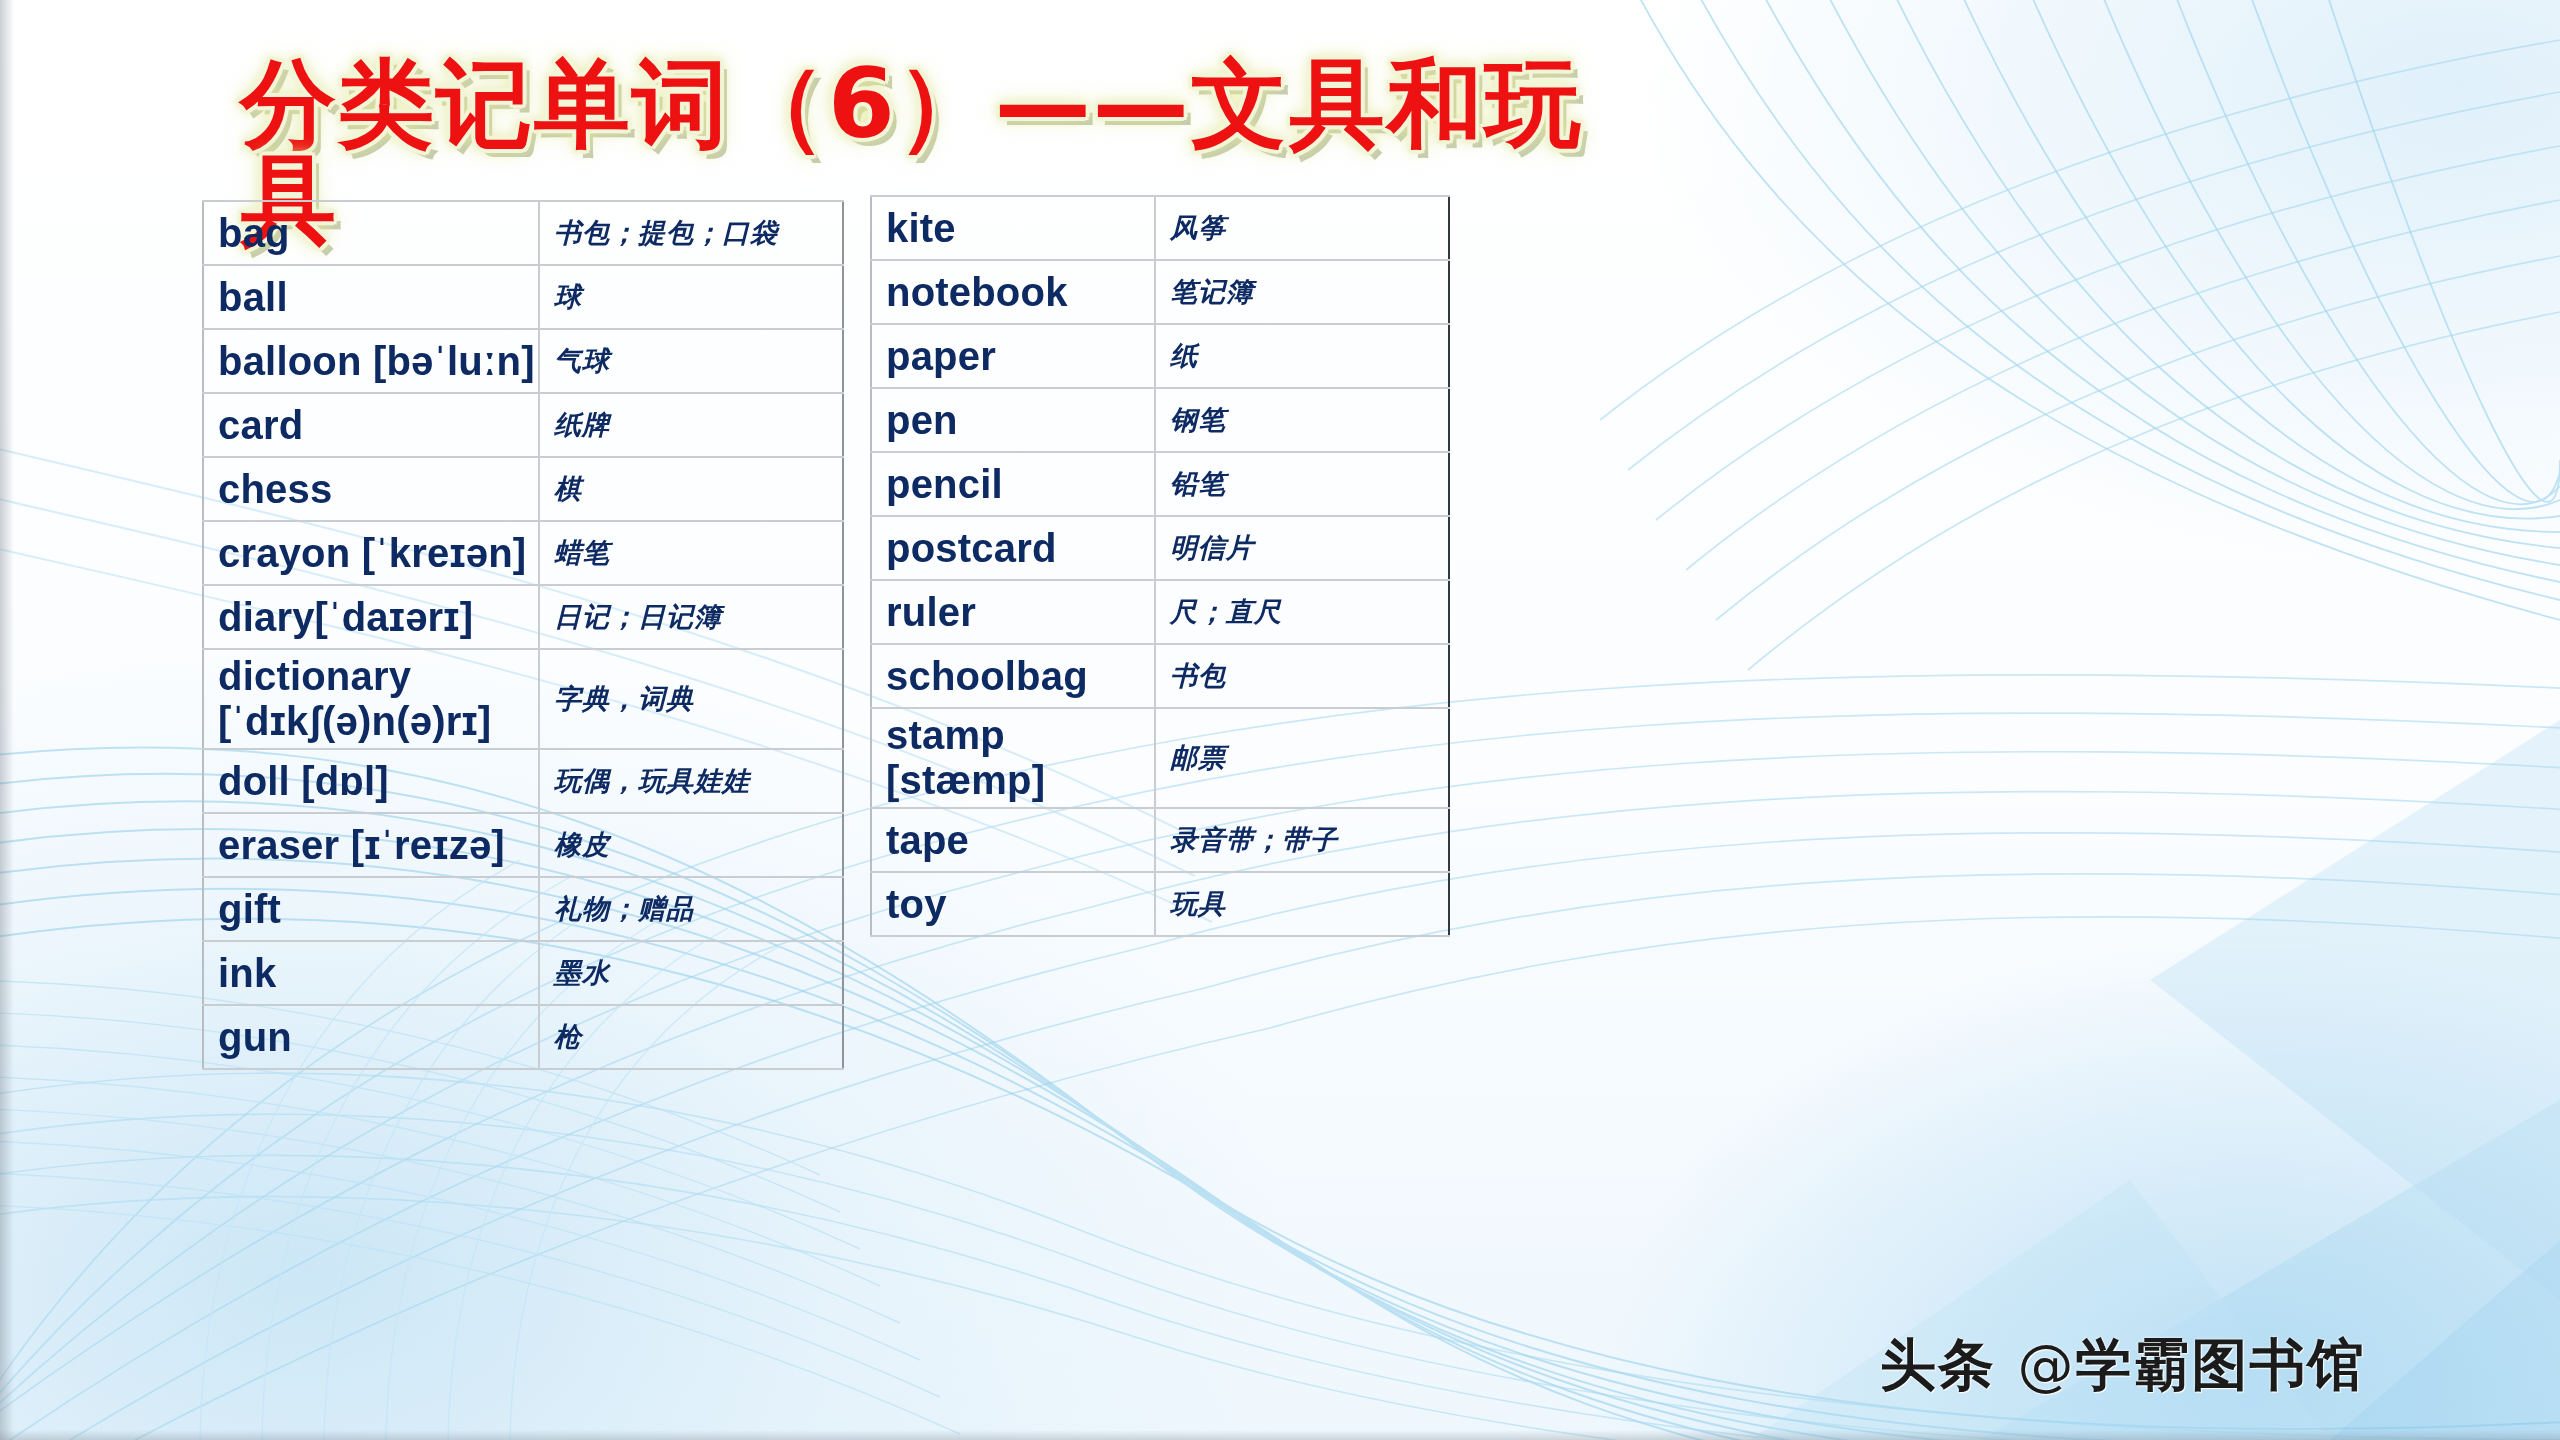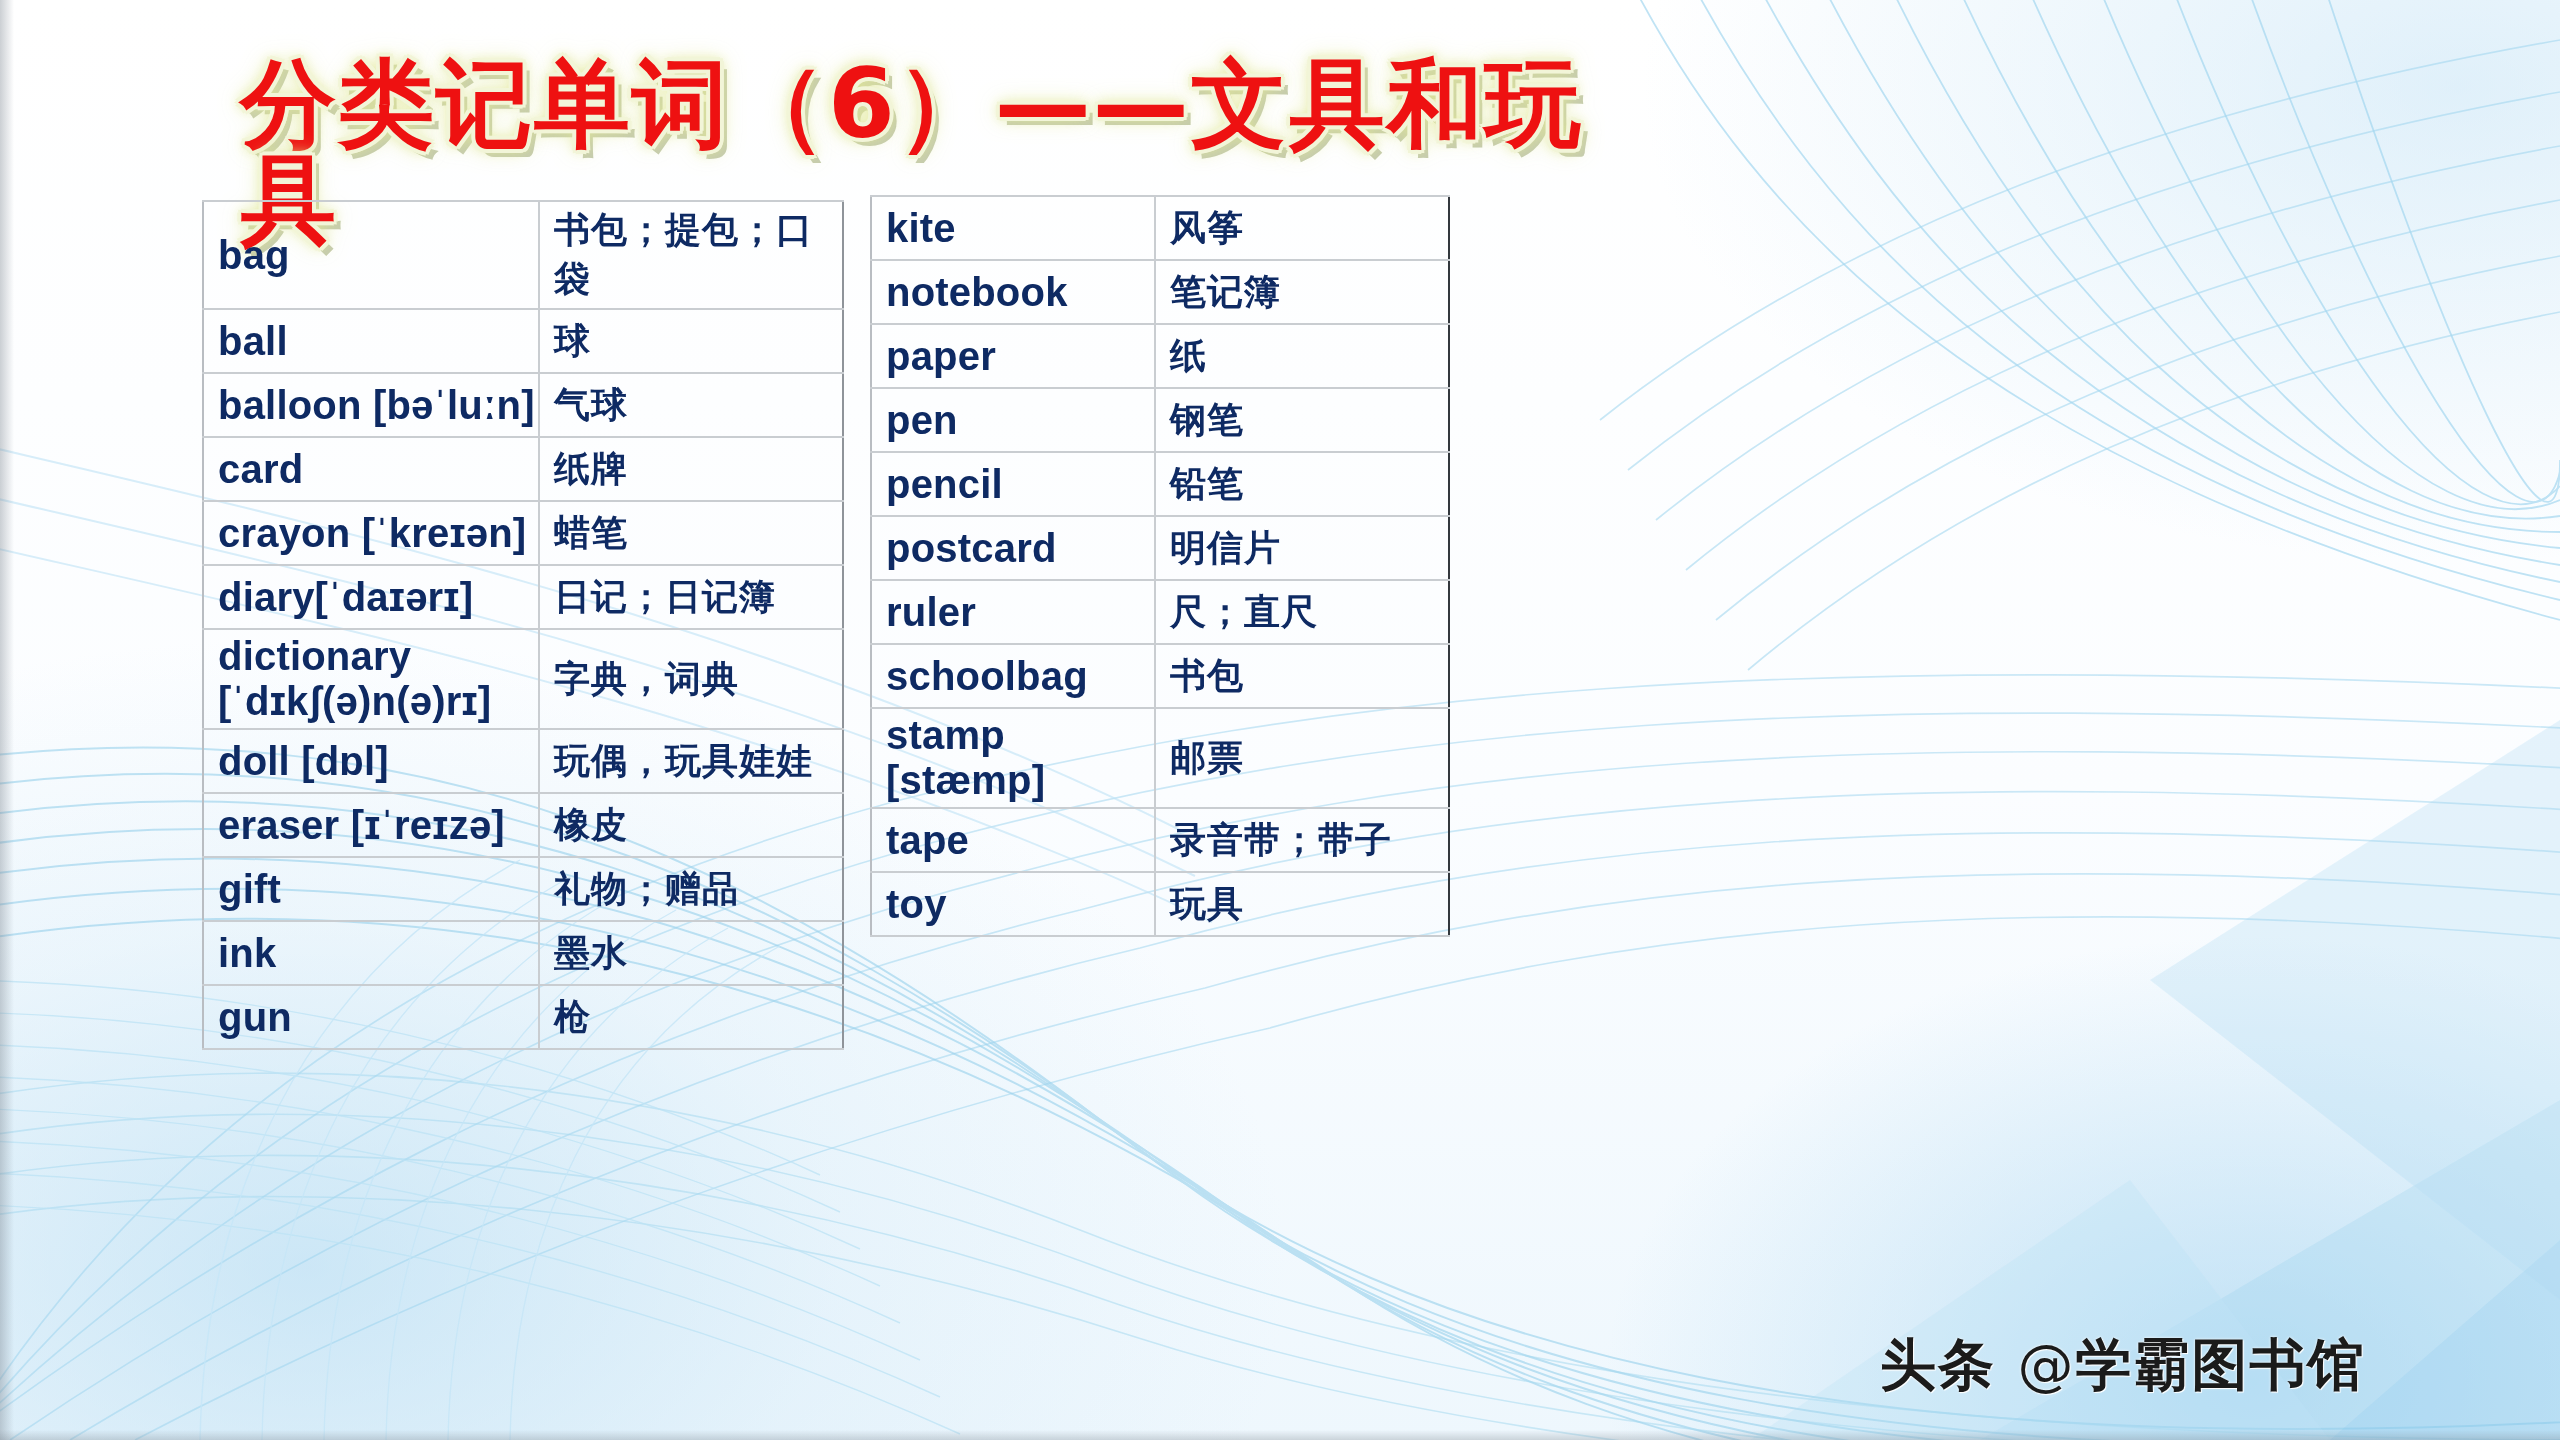--- a/index.html
+++ b/index.html
@@ -50,21 +50,21 @@
     color:#0e2a63;
     font-weight:bold;
     vertical-align:middle;
     padding:4px 0 4px 14px;
     border-top:2px solid #c9cdd1;
     border-bottom:2px solid #c9cdd1;
     background:transparent;
     white-space:normal;
   }
   .tbl td.en{font-size:40px;letter-spacing:.2px;}
-  .tbl td.zh{font-size:36px;letter-spacing:1px;}
+  .tbl td.zh{font-size:27px;letter-spacing:1px;font-style:italic;}
 
   
   #left-table{left:202px;top:200px;width:608px;}
   #left-table td{border-left:none;border-right:none;}
   #left-table .en{width:320px;}
   #left-table .zh{width:288px;border-left:2px solid #c9cdd1;}
   #left-table{
     border-left:2px solid #b9bdc2;
     border-right:2px solid #8f949a;
   }
@@ -194,20 +194,24 @@
       </tr>
       <tr class="r-tall">
         <td class="en">balloon [bəˈluːn]</td>
         <td class="zh">气球</td>
       </tr>
       <tr class="r-tall">
         <td class="en">card</td>
         <td class="zh">纸牌</td>
       </tr>
       <tr class="r-tall">
+        <td class="en">chess</td>
+        <td class="zh">棋</td>
+      </tr>
+      <tr class="r-tall">
         <td class="en">crayon [ˈkreɪən]</td>
         <td class="zh">蜡笔</td>
       </tr>
       <tr class="r-tall">
         <td class="en">diary[ˈdaɪərɪ]</td>
         <td class="zh">日记；日记簿</td>
       </tr>
       <tr>
         <td class="en">dictionary [ˈdɪkʃ(ə)n(ə)rɪ]</td>
         <td class="zh">字典，词典</td>

